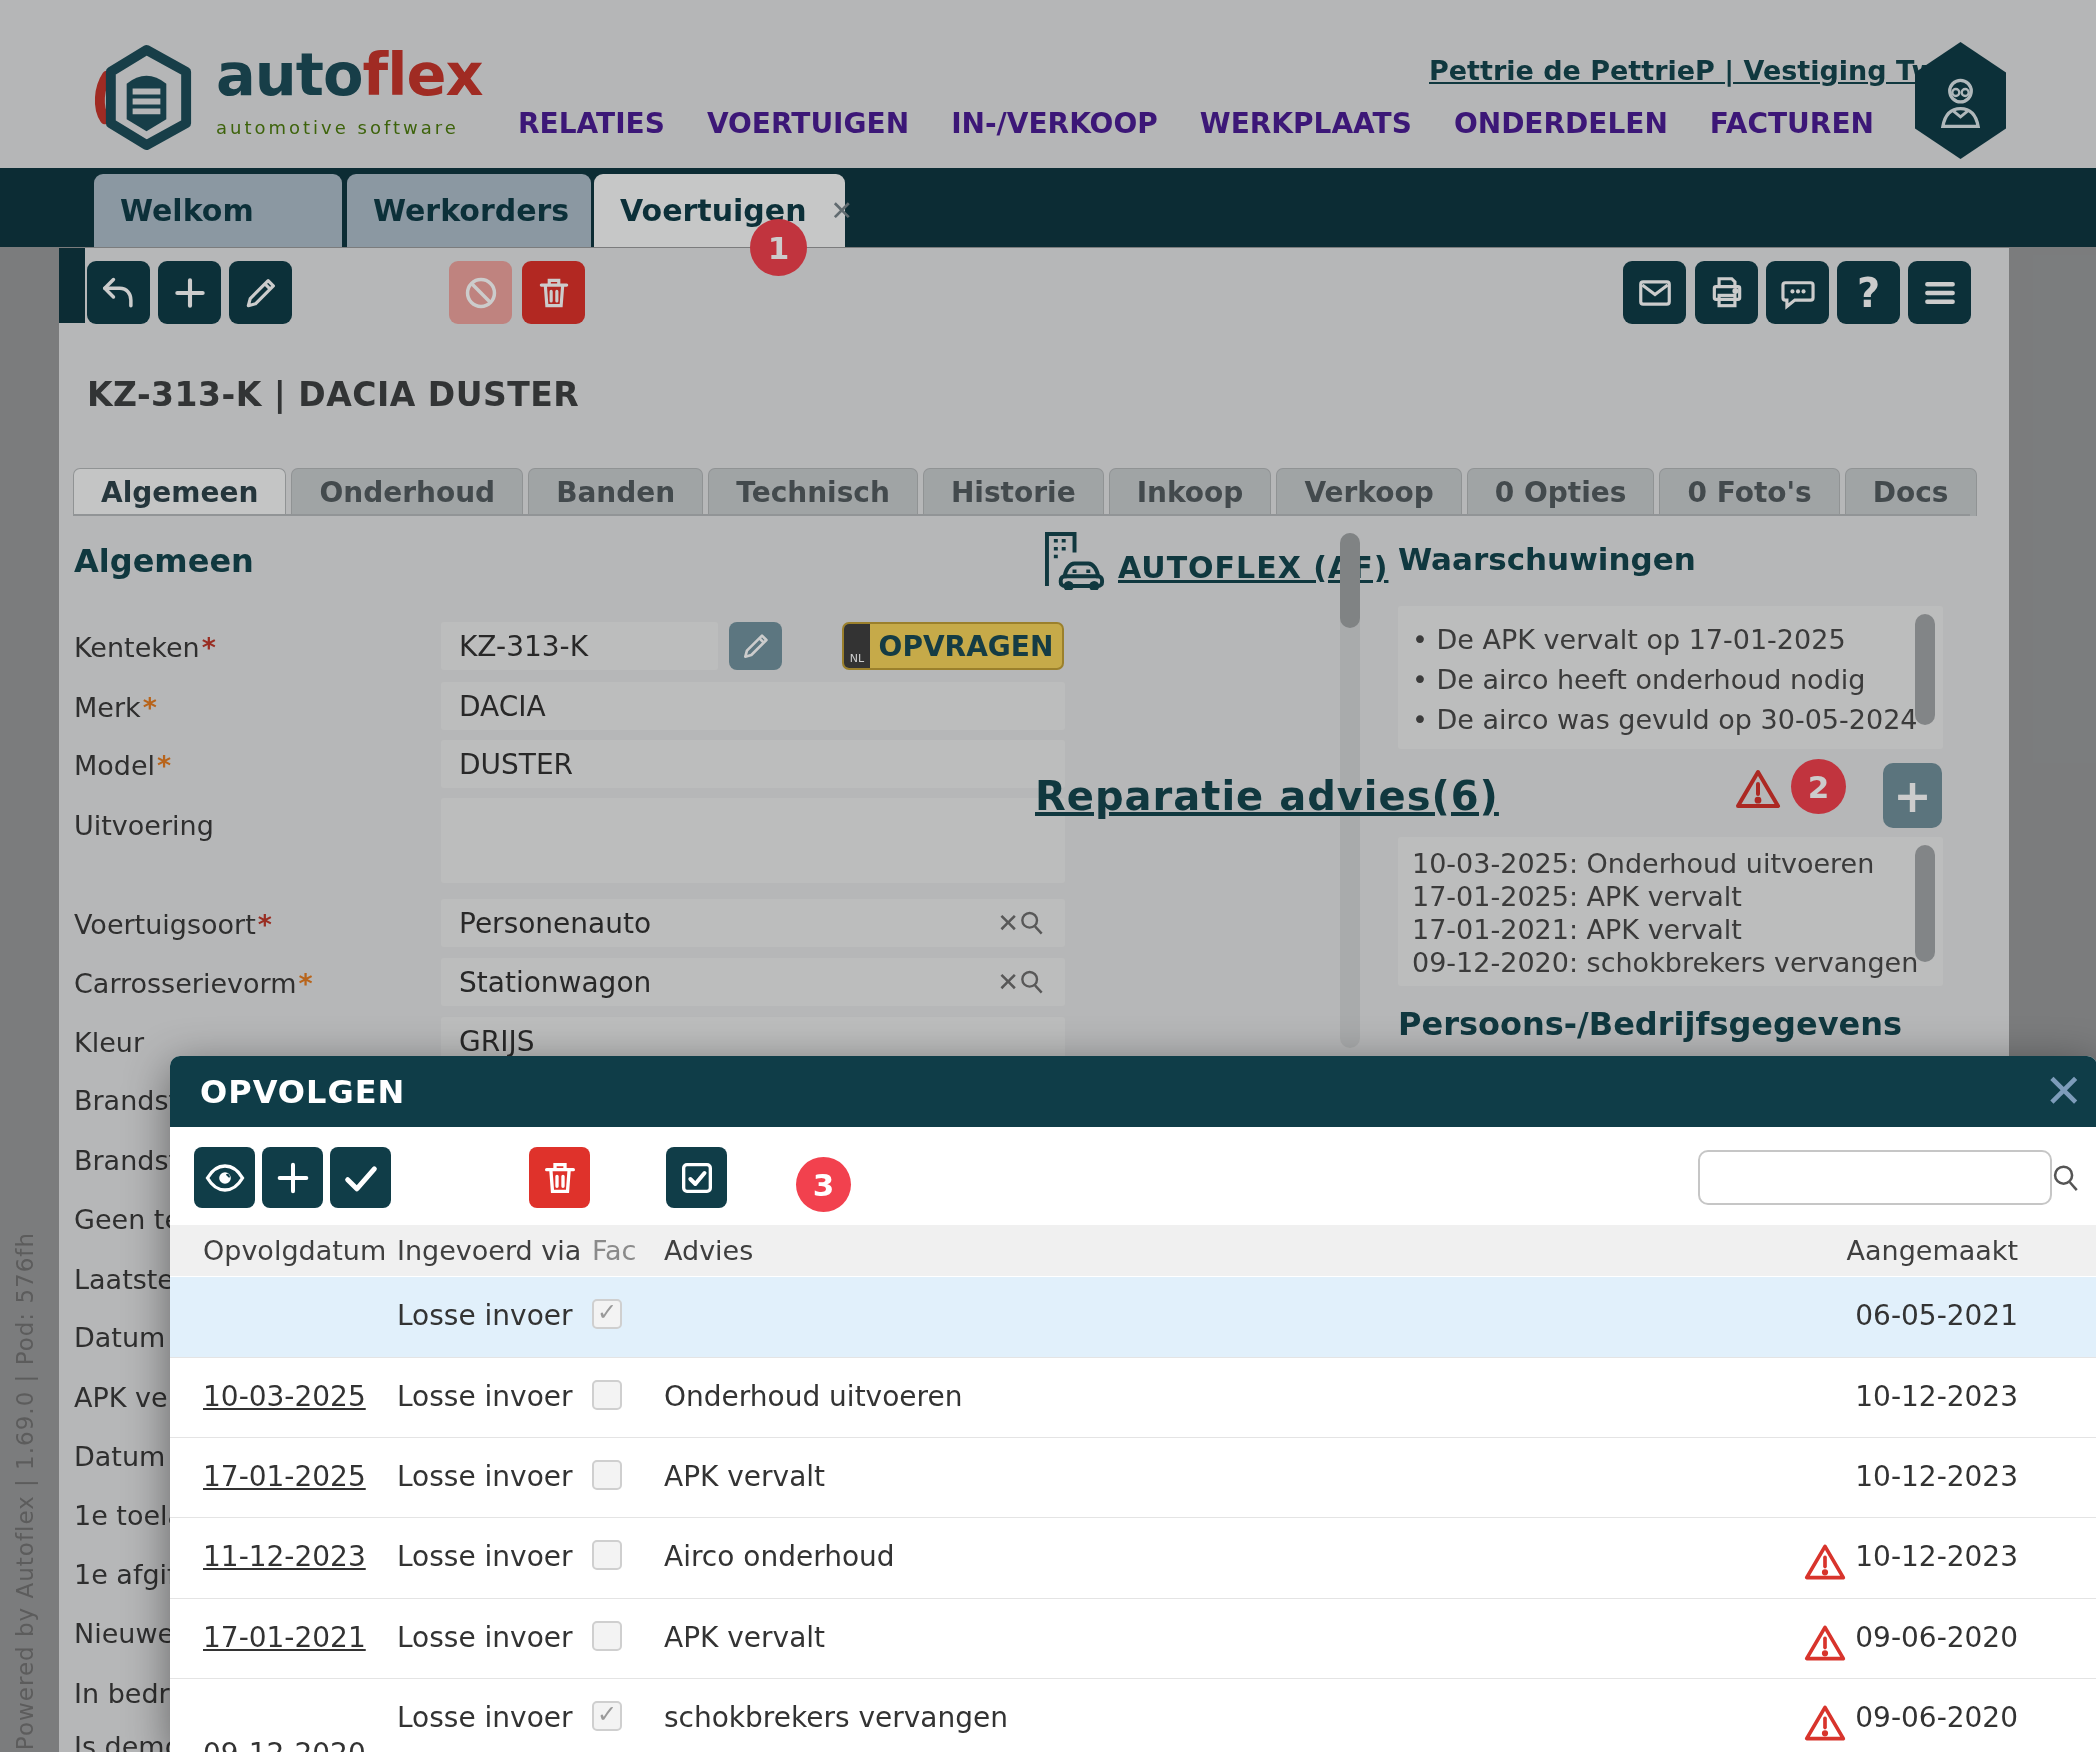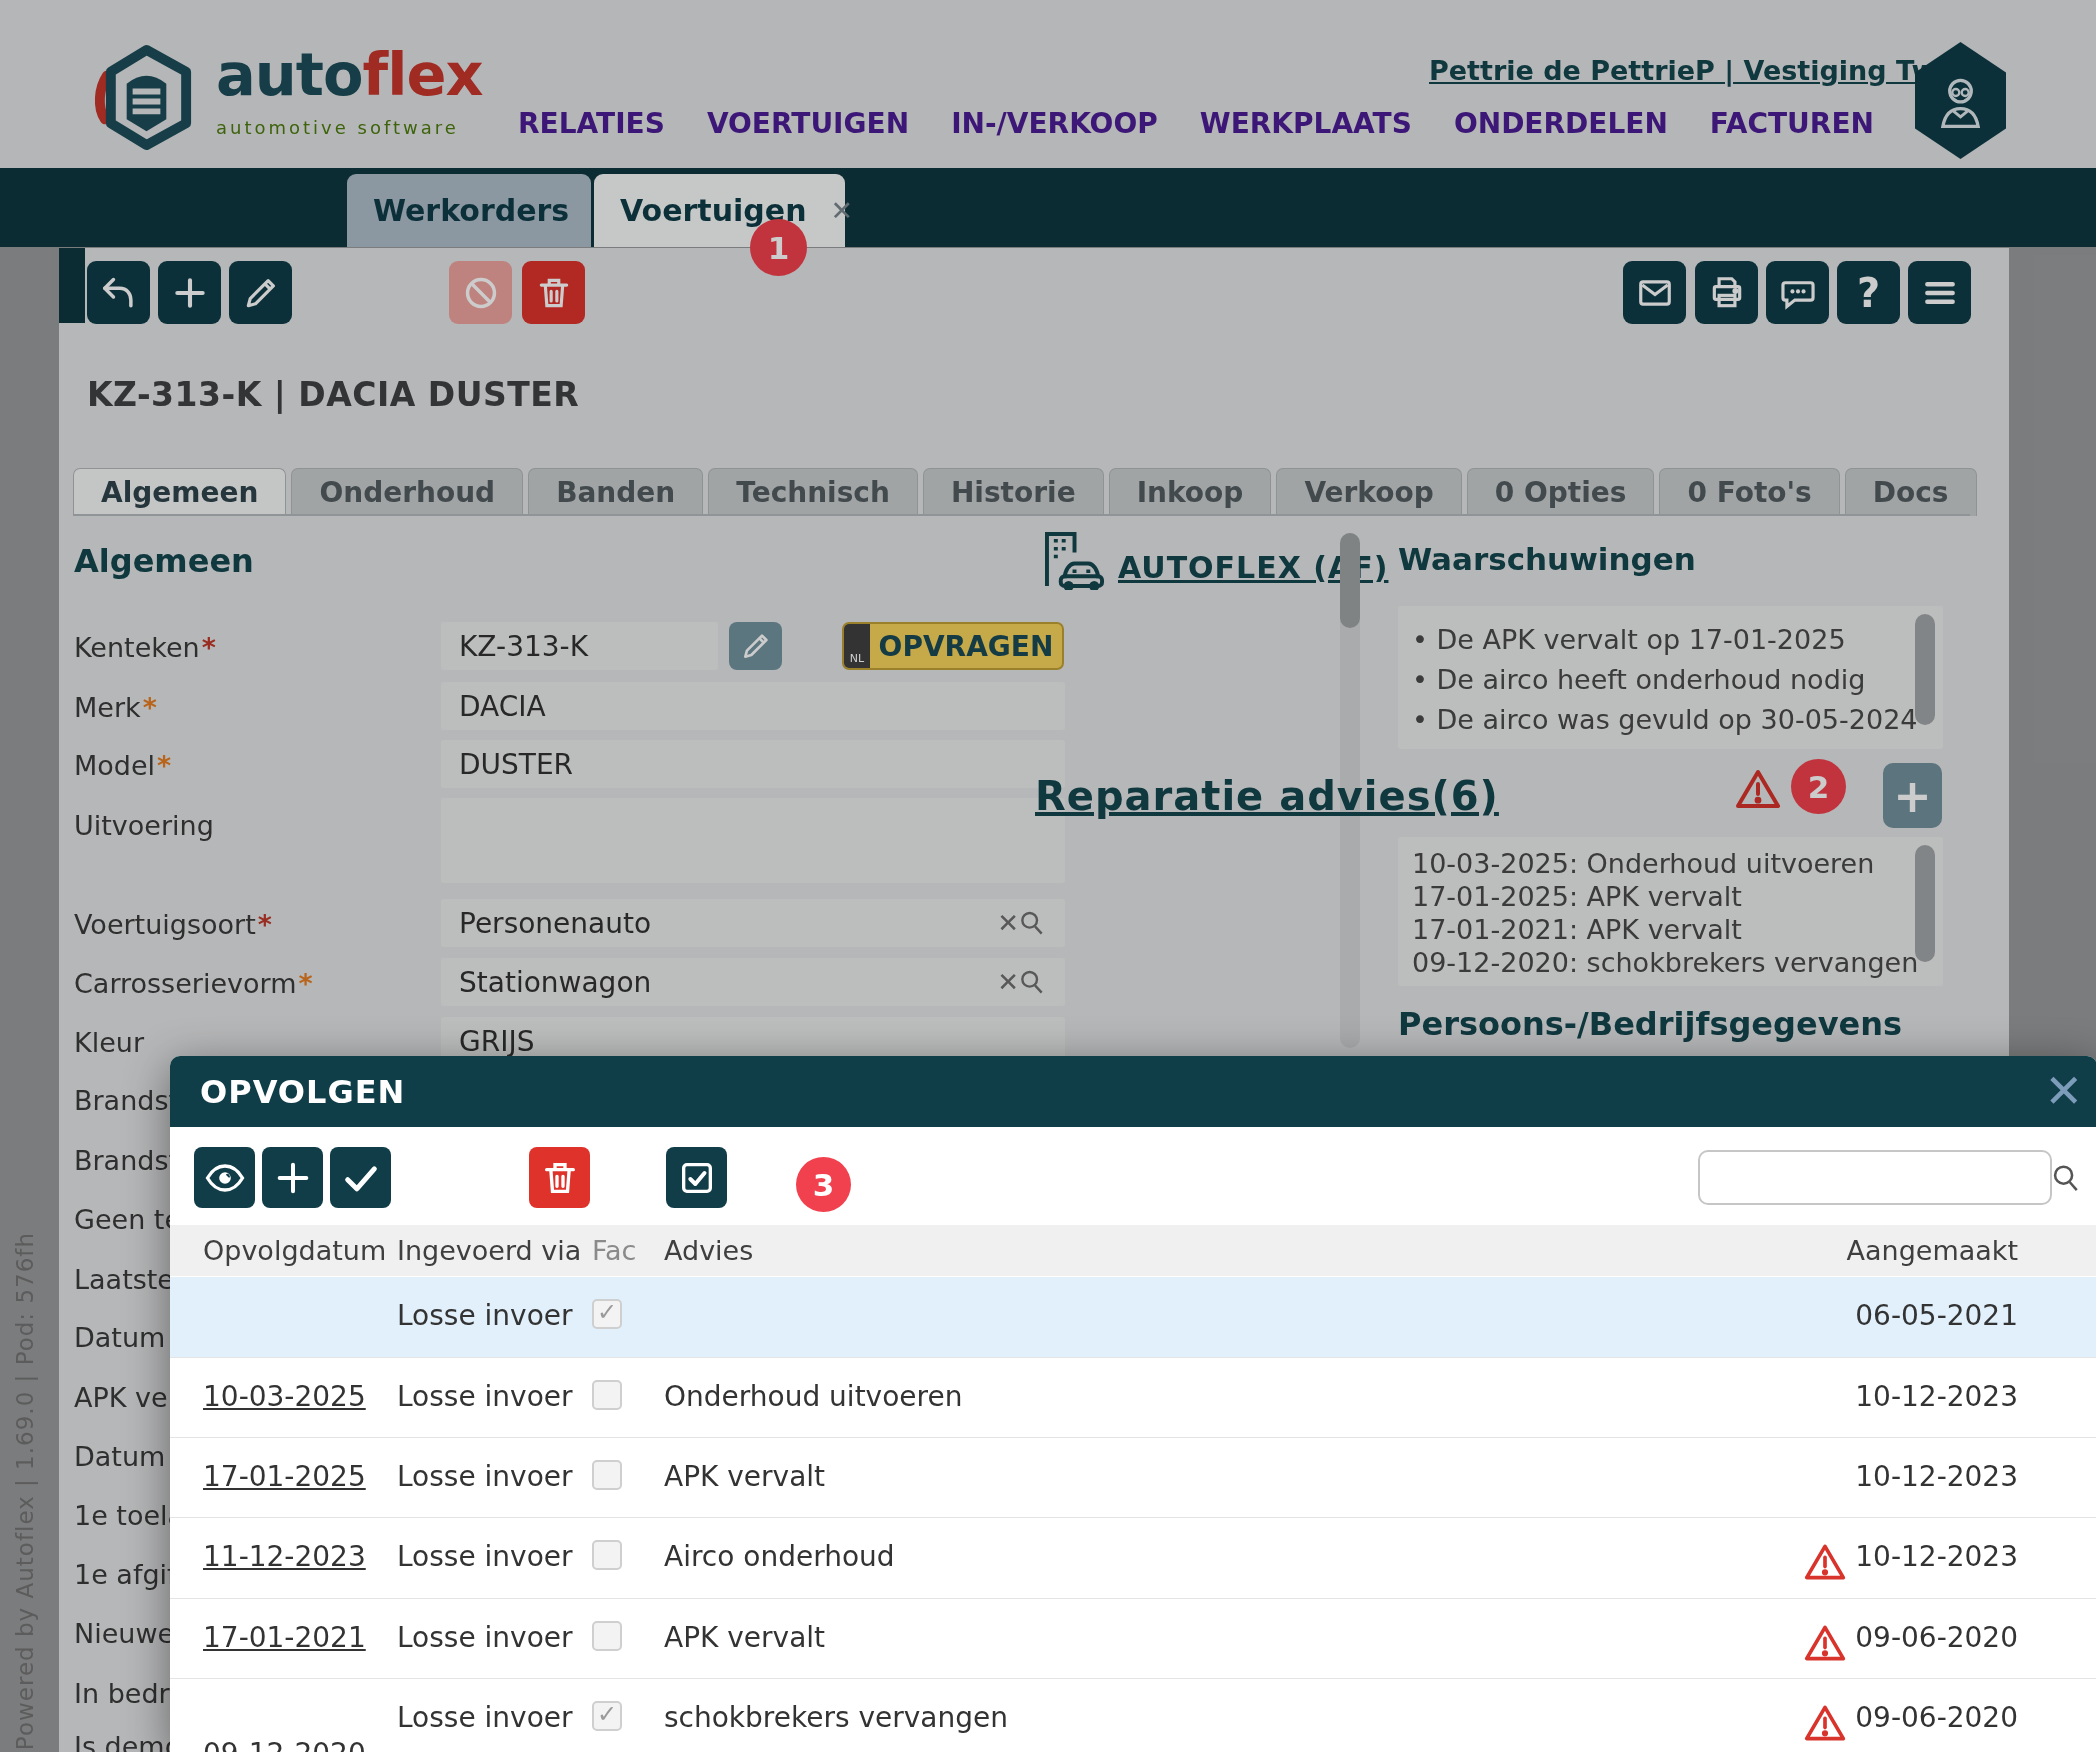--- a/index.html
+++ b/index.html
@@ -134,20 +134,23 @@
         <circle cx="12" cy="9" r="4.6" fill="none" stroke="#dde6ea" stroke-width="1.4"></circle>
         <circle cx="10" cy="9.6" r="1.5" fill="none" stroke="#dde6ea" stroke-width="1"></circle>
         <circle cx="14" cy="9.6" r="1.5" fill="none" stroke="#dde6ea" stroke-width="1"></circle>
         <path d="M4.5 24 C5.5 18.5 8.5 16.5 12 16.5 S18.5 18.5 19.5 24 Z" fill="none" stroke="#dde6ea" stroke-width="1.4"></path>
         <path d="M9 17.5 L12 20 L15 17.5" fill="none" stroke="#dde6ea" stroke-width="1.2"></path>
       </svg>
     </div>
   </div>
 
   <div class="tabband">
+    <div class="wtab" style="left:94px;width:248px;">
+      <span>Welkom</span>
+    </div>
     <div class="wtab" style="left:347px;width:244px;">
       <span>Werkorders</span>
       <span class="x">✕</span>
     </div>
     <div class="wtab active" style="left:594px;width:251px;">
       <span>Voertuigen</span>
       <span class="x">✕</span>
     </div>
   </div>
   <div class="numbadge" style="left:750px;top:219px;">1</div>

